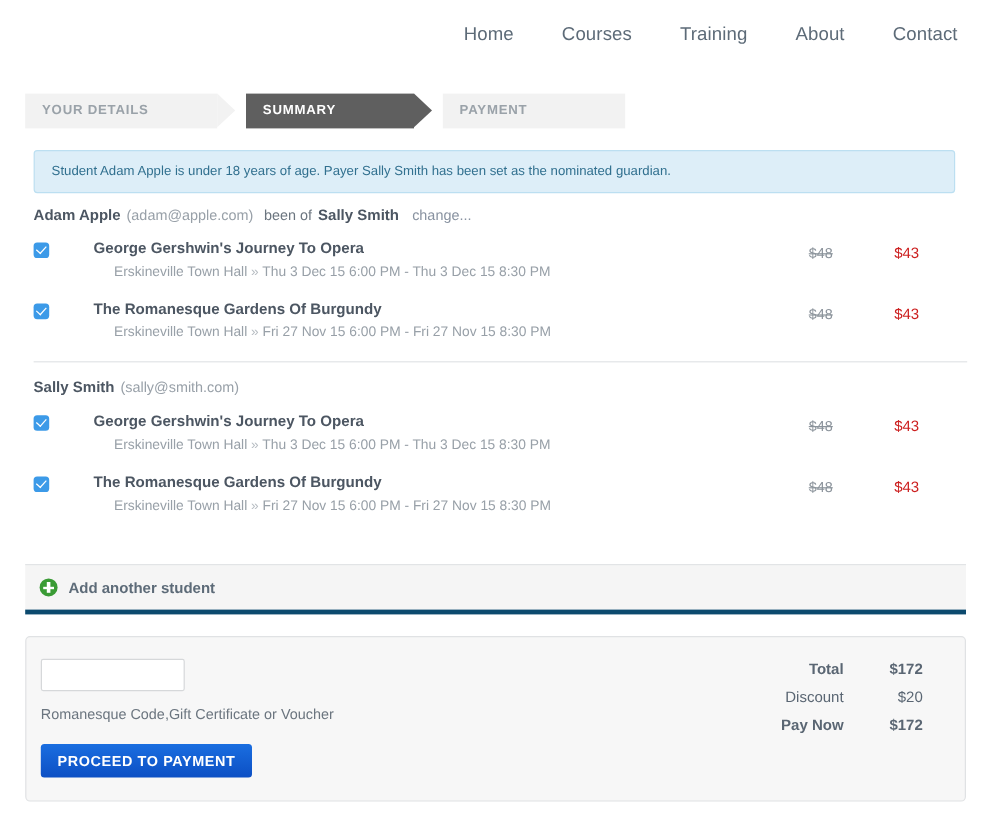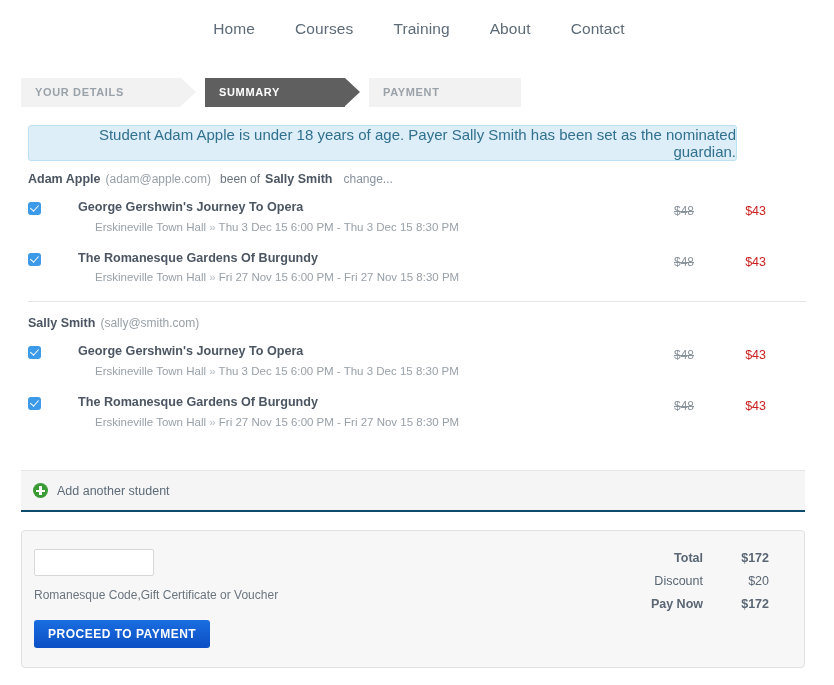--- a/index.html
+++ b/index.html
@@ -9,21 +9,21 @@
     background: #ffffff;
     font-family: "Liberation Sans", sans-serif;
     color: #5a6673;
     overflow: hidden;
   }
   .page { position: relative; width: 834px; height: 685px; }
 
   
   .topnav {
     position: absolute; top: 0; left: 0; width: 834px; height: 58px;
-    display: flex; justify-content: center; align-items: center;
+    display: flex; justify-content: flex-end; align-items: center;
     padding-right: 36px;
   }
   .nav-link {
     font-size: 15.5px; color: #5d6b78; margin-left: 40px;
     text-decoration: none; letter-spacing: .1px; white-space: nowrap;
   }
 
   
   .steps {
     position: absolute; left: 21px; top: 78px;
@@ -45,24 +45,24 @@
   .step.inactive { background: #f2f2f2; color: #9aa2a9; width: 160px; }
   .step.inactive::after { border-left-color: #f2f2f2; }
   .step.active { background: #5f5f5f; color: #ffffff; width: 140px; }
   .step.active::after { border-left-color: #5f5f5f; }
   .step.last { margin-right: 0; width: 152px; }
   .step.last::after { display: none; }
 
   
   .banner {
     position: absolute; left: 28px; top: 125px;
-    width: 709px; height: 36px;
+    width: 768px; height: 36px;
     background: #ddeef8; border: 1px solid #bcdff1; border-radius: 3px;
     display: flex; align-items: center; padding-left: 14px;
-    font-size: 15px; color: #31708f; text-align: right;
+    font-size: 11px; color: #31708f;
   }
 
   
   .content { position: absolute; left: 28px; top: 172px; width: 778px; }
 
   .person-row {
     display: flex; align-items: baseline; gap: 5px;
     font-size: 12.5px; padding-bottom: 4px;
   }
   .person-name { font-weight: bold; color: #4c5662; font-size: 12.5px; }
@@ -97,23 +97,24 @@
     position: absolute; right: 40px; top: 14px;
     font-size: 12.5px; color: #cc1f1f; width: 46px; text-align: right;
   }
 
   .divider { border-top: 1px solid #e2e4e6; margin-top: 10px; }
   .person-block-2 { padding-top: 14px; }
 
   
   .addbar {
     position: absolute; left: 21px; top: 470px; width: 784px; height: 42px;
-    background: #f5f5f5; border-top: 1px solid #e2e4e6; border-bottom: 2px solid #0c4a6e;
+    background: #f5f5f5; border-top: 1px solid #e2e4e6; border-bottom: 4px solid #0c4a6e;
     display: flex; align-items: center; padding-left: 12px;
     cursor: pointer;
+    font-weight: bold;
   }
   .plus-icon {
     width: 15px; height: 15px; border-radius: 50%; background: #3a9b35;
     position: relative; flex: 0 0 15px; margin-right: 9px;
   }
   .plus-icon::before, .plus-icon::after {
     content: ""; position: absolute; background: #fff;
   }
   .plus-icon::before { left: 3px; top: 6.6px; width: 9px; height: 2.2px; }
   .plus-icon::after { top: 3px; left: 6.4px; height: 9px; width: 2.2px; }

